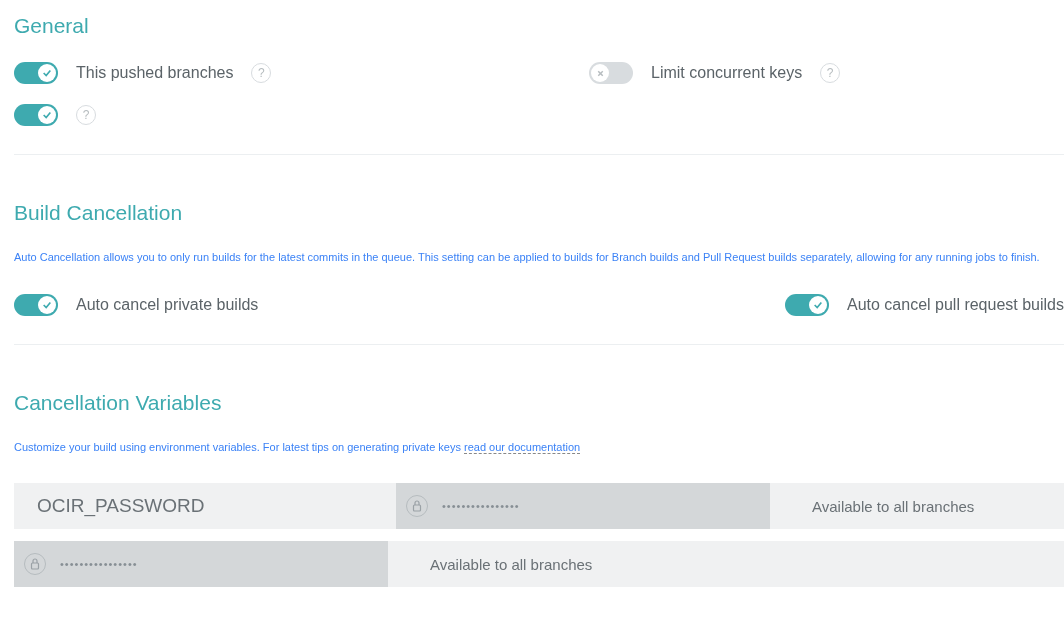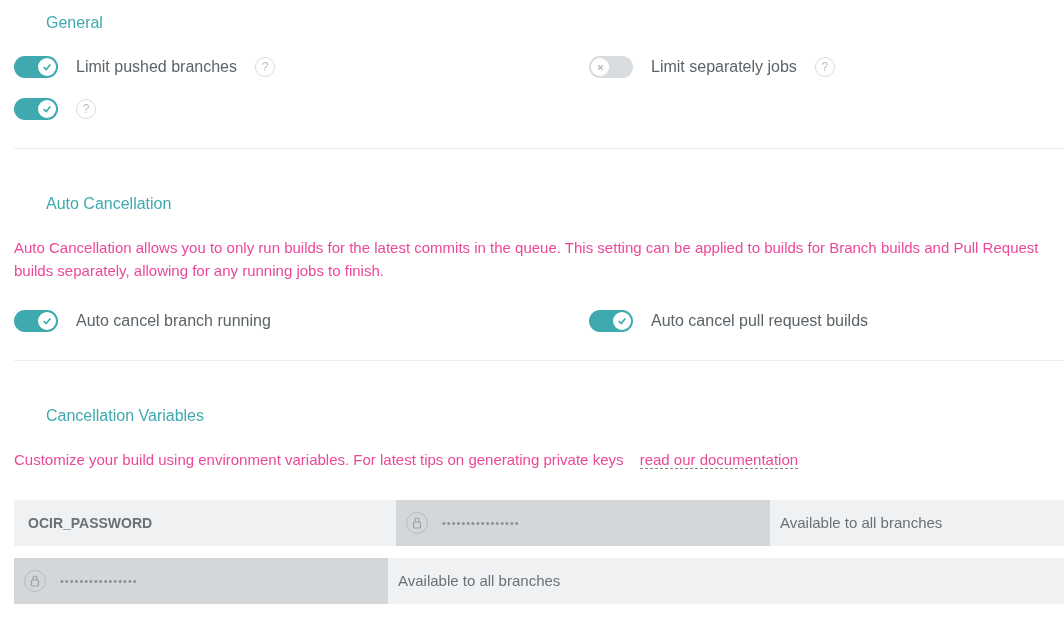--- a/index.html
+++ b/index.html
@@ -8,24 +8,23 @@
     font-size: 15px;
     color: #434c54;
     background: #fff;
     width: 1064px;
     height: 622px;
     overflow: hidden;
     padding: 14px 0 0 14px;
   }
   .section-title {
     color: #3eaaaf;
-    font-size: 16px;
+    font-size: 21px;
     font-weight: 400;
     margin-bottom: 24px;
-    margin-left: 32px;
   }
   .settings-row {
     display: flex;
     gap: 60px;
   }
   .settings-col {
     flex: 1;
     display: flex;
     flex-direction: column;
     gap: 20px;
@@ -80,43 +79,41 @@
     border: none;
     border-top: 1px solid #eceff1;
     margin: 28px 0 46px 0;
   }
   .hr2 {
     border: none;
     border-top: 1px solid #eceff1;
     margin: 28px 0 46px 0;
   }
   .desc {
-    color: #ec4899;
-    font-size: 15px;
+    color: #3b82f6;
+    font-size: 11px;
     line-height: 1.5;
     margin-bottom: 28px;
   }
   .desc .link {
     border-bottom: 1px dashed #888;
     cursor: pointer;
-    margin-left: 12px;
   }
   .env-row {
     display: flex;
     align-items: center;
     background: #f0f1f2;
     height: 46px;
     margin-bottom: 12px;
   }
   .env-name {
     flex: 0 0 382px;
-    padding-left: 14px;
+    padding-left: 23px;
     color: #6a7176;
-    font-size: 14px;
-    font-weight: bold;
+    font-size: 19px;
   }
   .env-value {
     flex: 0 0 374px;
     background: #d4d7d9;
     height: 100%;
     display: flex;
     align-items: center;
     padding-left: 10px;
     gap: 14px;
   }
@@ -130,42 +127,43 @@
     justify-content: center;
     flex-shrink: 0;
   }
   .env-dots {
     color: #878f95;
     letter-spacing: 1px;
     font-size: 11px;
   }
   .env-scope {
     flex: 1;
-    padding-left: 10px;
+    padding-left: 18px;
     color: #6a7176;
     font-size: 15px;
+    margin-left: 24px;
   }
 </style>
 </head>
 <body>
 
 <div class="section-title">General</div>
 
 <div class="settings-row">
   <div class="settings-col">
 
     <div class="toggle-item">
       <div class="toggle on">
         <div class="knob">
           <svg width="10" height="10" viewBox="0 0 12 12" fill="none" stroke-width="2">
               <polyline points="2,6 5,9 10,3"></polyline>
             </svg>
         </div>
       </div>
-      <span class="toggle-label">Limit pushed branches</span>
+      <span class="toggle-label">This pushed branches</span>
       <span class="help">?</span>
     </div>
 
     <div class="toggle-item">
       <div class="toggle on">
         <div class="knob">
           <svg width="10" height="10" viewBox="0 0 12 12" fill="none" stroke-width="2">
               <polyline points="2,6 5,9 10,3"></polyline>
             </svg>
         </div>
@@ -178,45 +176,45 @@
   <div class="settings-col" style="padding-left:40px;">
     <div class="toggle-item">
       <div class="toggle off">
         <div class="knob">
           <svg width="9" height="9" viewBox="0 0 12 12" fill="none" stroke-width="2">
               <line x1="3" y1="3" x2="9" y2="9"></line>
               <line x1="9" y1="3" x2="3" y2="9"></line>
             </svg>
         </div>
       </div>
-      <span class="toggle-label">Limit separately jobs</span>
+      <span class="toggle-label">Limit concurrent keys</span>
       <span class="help">?</span>
     </div>
   </div>
 </div>
 
 <hr class="hr">
 
-<div class="section-title">Auto Cancellation</div>
+<div class="section-title">Build Cancellation</div>
 <div class="desc">Auto Cancellation allows you to only run builds for the latest commits in the queue. This setting can be applied to builds for Branch builds and Pull Request builds separately, allowing for any running jobs to finish.</div>
 
 <div class="settings-row">
   <div class="settings-col">
     <div class="toggle-item">
       <div class="toggle on">
         <div class="knob">
           <svg width="10" height="10" viewBox="0 0 12 12" fill="none" stroke-width="2">
               <polyline points="2,6 5,9 10,3"></polyline>
             </svg>
         </div>
       </div>
-      <span class="toggle-label">Auto cancel branch running</span>
-    </div>
-  </div>
-  <div class="settings-col" style="padding-left:40px;">
+      <span class="toggle-label">Auto cancel private builds</span>
+    </div>
+  </div>
+  <div class="settings-col" style="padding-left:40px;align-items:flex-end;">
     <div class="toggle-item">
       <div class="toggle on">
         <div class="knob">
           <svg width="10" height="10" viewBox="0 0 12 12" fill="none" stroke-width="2">
               <polyline points="2,6 5,9 10,3"></polyline>
             </svg>
         </div>
       </div>
       <span class="toggle-label">Auto cancel pull request builds</span>
     </div>

